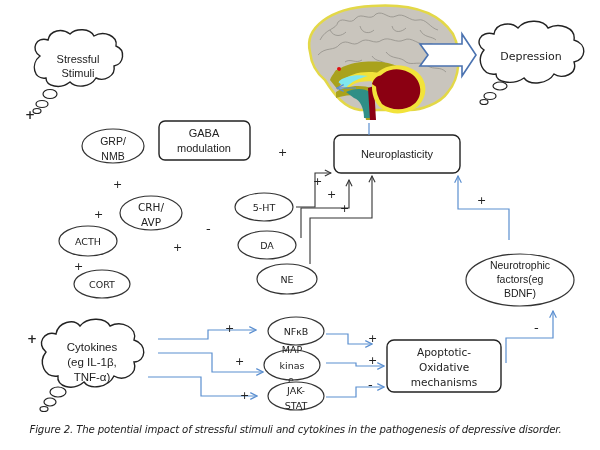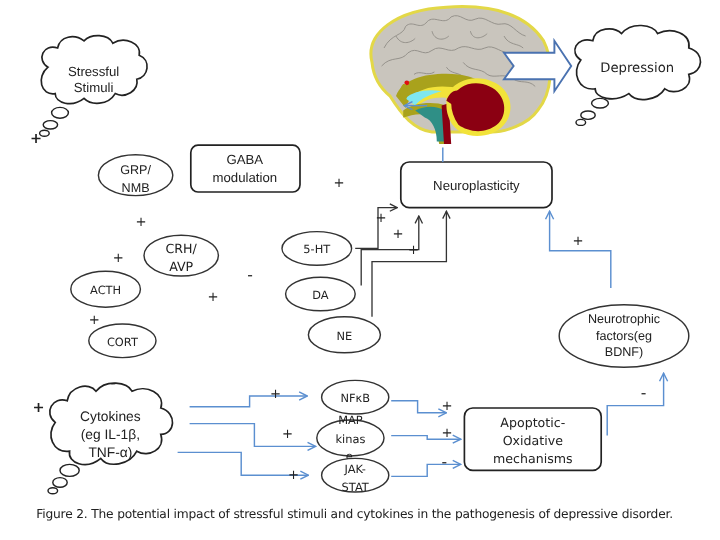--- a/index.html
+++ b/index.html
@@ -1,20 +1,20 @@
 <!DOCTYPE html>
 <html><head>
 <meta charset="utf-8">
 <style>
   html,body{margin:0;padding:0;background:#fff;}
   body{width:600px;height:450px;position:relative;overflow:hidden;font-family:"Liberation Sans",sans-serif;}
   svg{position:absolute;left:0;top:0;}
   .t{font-family:"Liberation Sans",sans-serif;fill:#222;}
   .ts{font-family:"DejaVu Sans",sans-serif;fill:#222;}
-  .cap{position:absolute;left:0;top:424px;width:591px;text-align:center;font-family:"DejaVu Sans",sans-serif;font-size:10.2px;color:#222;letter-spacing:-0.15px;}
+  .cap{position:absolute;left:0;top:424px;width:591px;text-align:center;font-family:"DejaVu Sans",sans-serif;font-size:10.2px;color:#222;letter-spacing:-0.15px;font-style:italic;}
 </style>
 </head>
 <body>
 
 <svg width="600" height="450" viewBox="0 0 600 450">
   <defs>
     <marker id="ablue" viewBox="0 0 10 10" refX="9" refY="5" markerWidth="7" markerHeight="7" orient="auto">
       <path d="M1,1 L9,5 L1,9" fill="none" stroke="#5b8fd0" stroke-width="1.4"></path>
     </marker>
     <marker id="ablack" viewBox="0 0 10 10" refX="9" refY="5" markerWidth="7" markerHeight="7" orient="auto">

